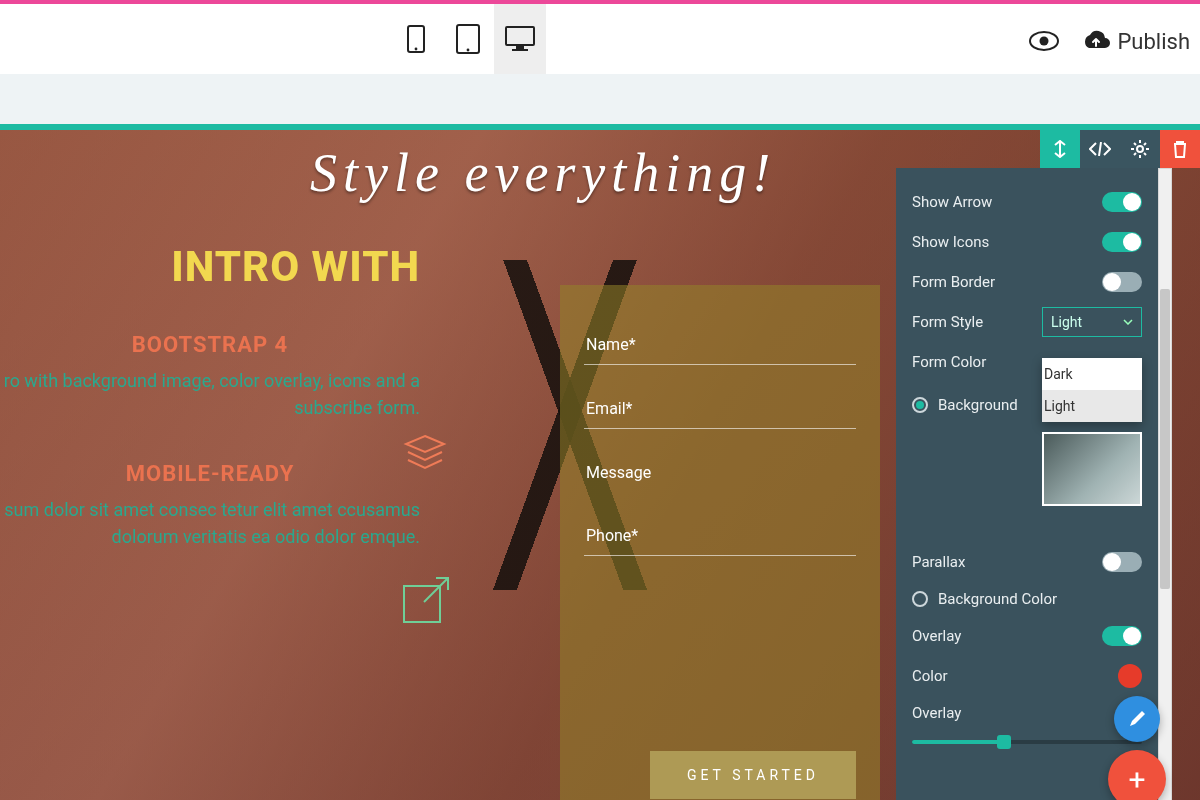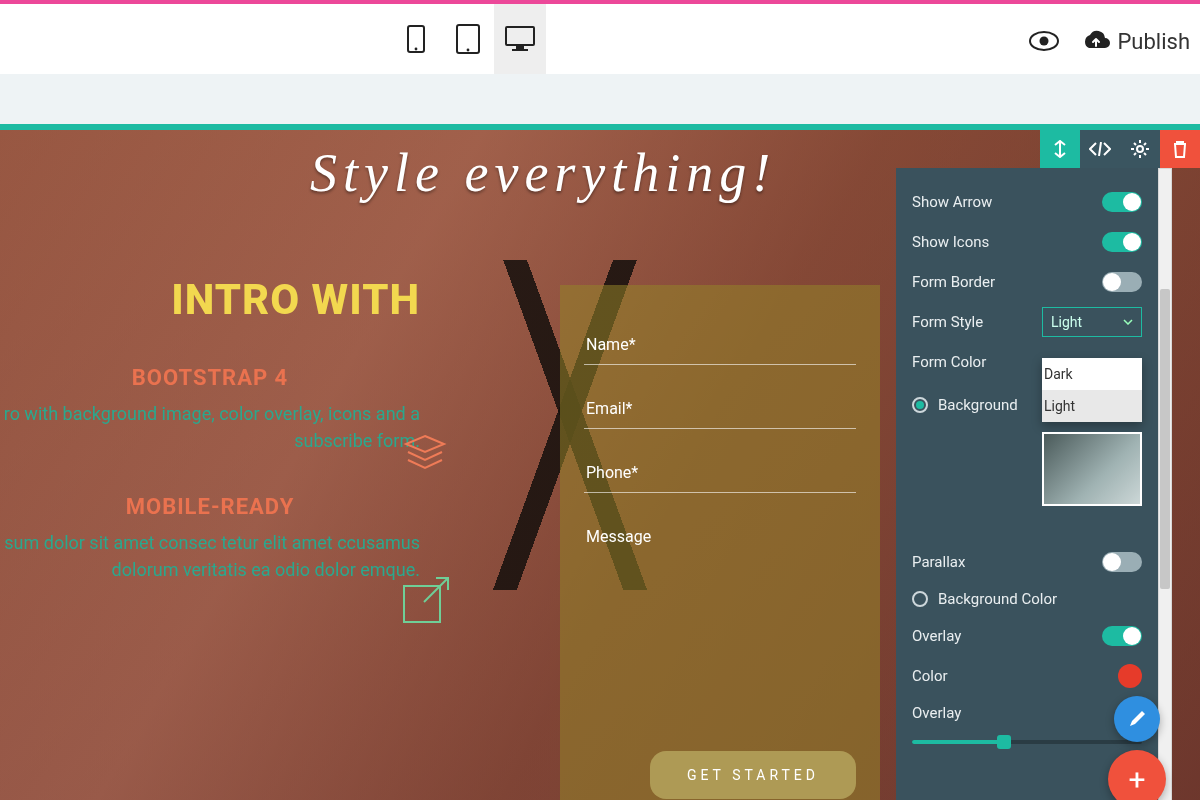--- a/index.html
+++ b/index.html
@@ -23,31 +23,31 @@
      color:#fff;
   }
   .hero::before{ 
     content:""; position:absolute; left:460px; top:130px; width:220px; height:330px;
     background:
       linear-gradient(70deg, transparent 48%, rgba(20,15,12,0.85) 48% 55%, transparent 55%),
       linear-gradient(-70deg, transparent 48%, rgba(20,15,12,0.85) 48% 55%, transparent 55%);
   }
 
   .overlay-title { position:absolute; top:12px; left:310px; font-size:54px; letter-spacing:6px; font-family: "Comic Sans MS", cursive; font-style:italic; text-shadow:0 2px 3px rgba(0,0,0,0.4); }
-  .copy { position:absolute; left:0; top:147px; width:460px; text-align:right; padding-right:40px; }
+  .copy { position:absolute; left:0; top:114px; width:460px; text-align:right; padding-right:40px; }
   .headline { color:#f2d84f; font-weight:800; font-size:42px; line-height:1.1; letter-spacing:1px; }
   .sub { margin-top:42px; color:#ea724f; font-weight:700; font-size:22px; letter-spacing:1px;text-align:center; }
   .para { color:#2aa88e; font-size:18px; line-height:1.5; margin-top:10px; }
   .iconbox { position:absolute; }
   .layers-icon { left:398px; top:300px; }
   .resize-icon { left:398px; top:442px; }
 
   .formcard { position:absolute; left:560px; top:155px; width:320px; height:540px; background:rgba(148,132,40,0.55); padding:38px 24px 20px; }
   .field { border:none; border-bottom:1px solid rgba(255,255,255,0.6); padding:12px 2px 10px; color:#fff; font-size:16px; margin-bottom:22px; }
-  .cta { position:absolute; left:90px; bottom:26px; right:24px; height:48px; background:#ae9a55; color:#fff; letter-spacing:4px; font-size:14px; display:flex; align-items:center; justify-content:center;border-radius:16px; }
+  .cta { position:absolute; left:90px; bottom:26px; right:24px; height:48px; background:#ae9a55; color:#fff; letter-spacing:4px; font-size:14px; display:flex; align-items:center; justify-content:center; }
 
   .scroll-hint { position:absolute; left:50%; bottom:12px; transform:translateX(-50%); color:#fff; }
 
   
   .panelbar { position:absolute; top:0; right:0; display:flex; height:38px; }
   .panel-btn { width:40px; height:38px; display:flex; align-items:center; justify-content:center; color:#fff; }
   .pb-move { background:#1dbba2; }
   .pb-code { background:#3a5560; }
   .pb-gear { background:#3a5560; }
   .pb-trash { background:#f0513c; }
@@ -150,22 +150,22 @@
             <rect x="6" y="14" width="36" height="36"></rect>
             <path d="M26 30 50 6"></path>
             <path d="M38 6h12v12"></path>
           </g>
         </svg>
     </div>
 
     <div class="formcard">
       <div class="field">Name*</div>
       <div class="field">Email*</div>
+      <div class="field" style="border-bottom:none">Message</div>
       <div class="field">Phone*</div>
-      <div class="field" style="border-bottom:none">Message</div>
       <div class="cta">GET STARTED</div>
     </div>
 
     <div class="scroll-hint">
       <svg width="26" height="16" viewBox="0 0 26 16">
           <path d="M2 2l11 11L24 2" fill="none" stroke="#fff" stroke-width="3" stroke-linecap="round"></path>
         </svg>
     </div>
 
     <div class="panelbar">

